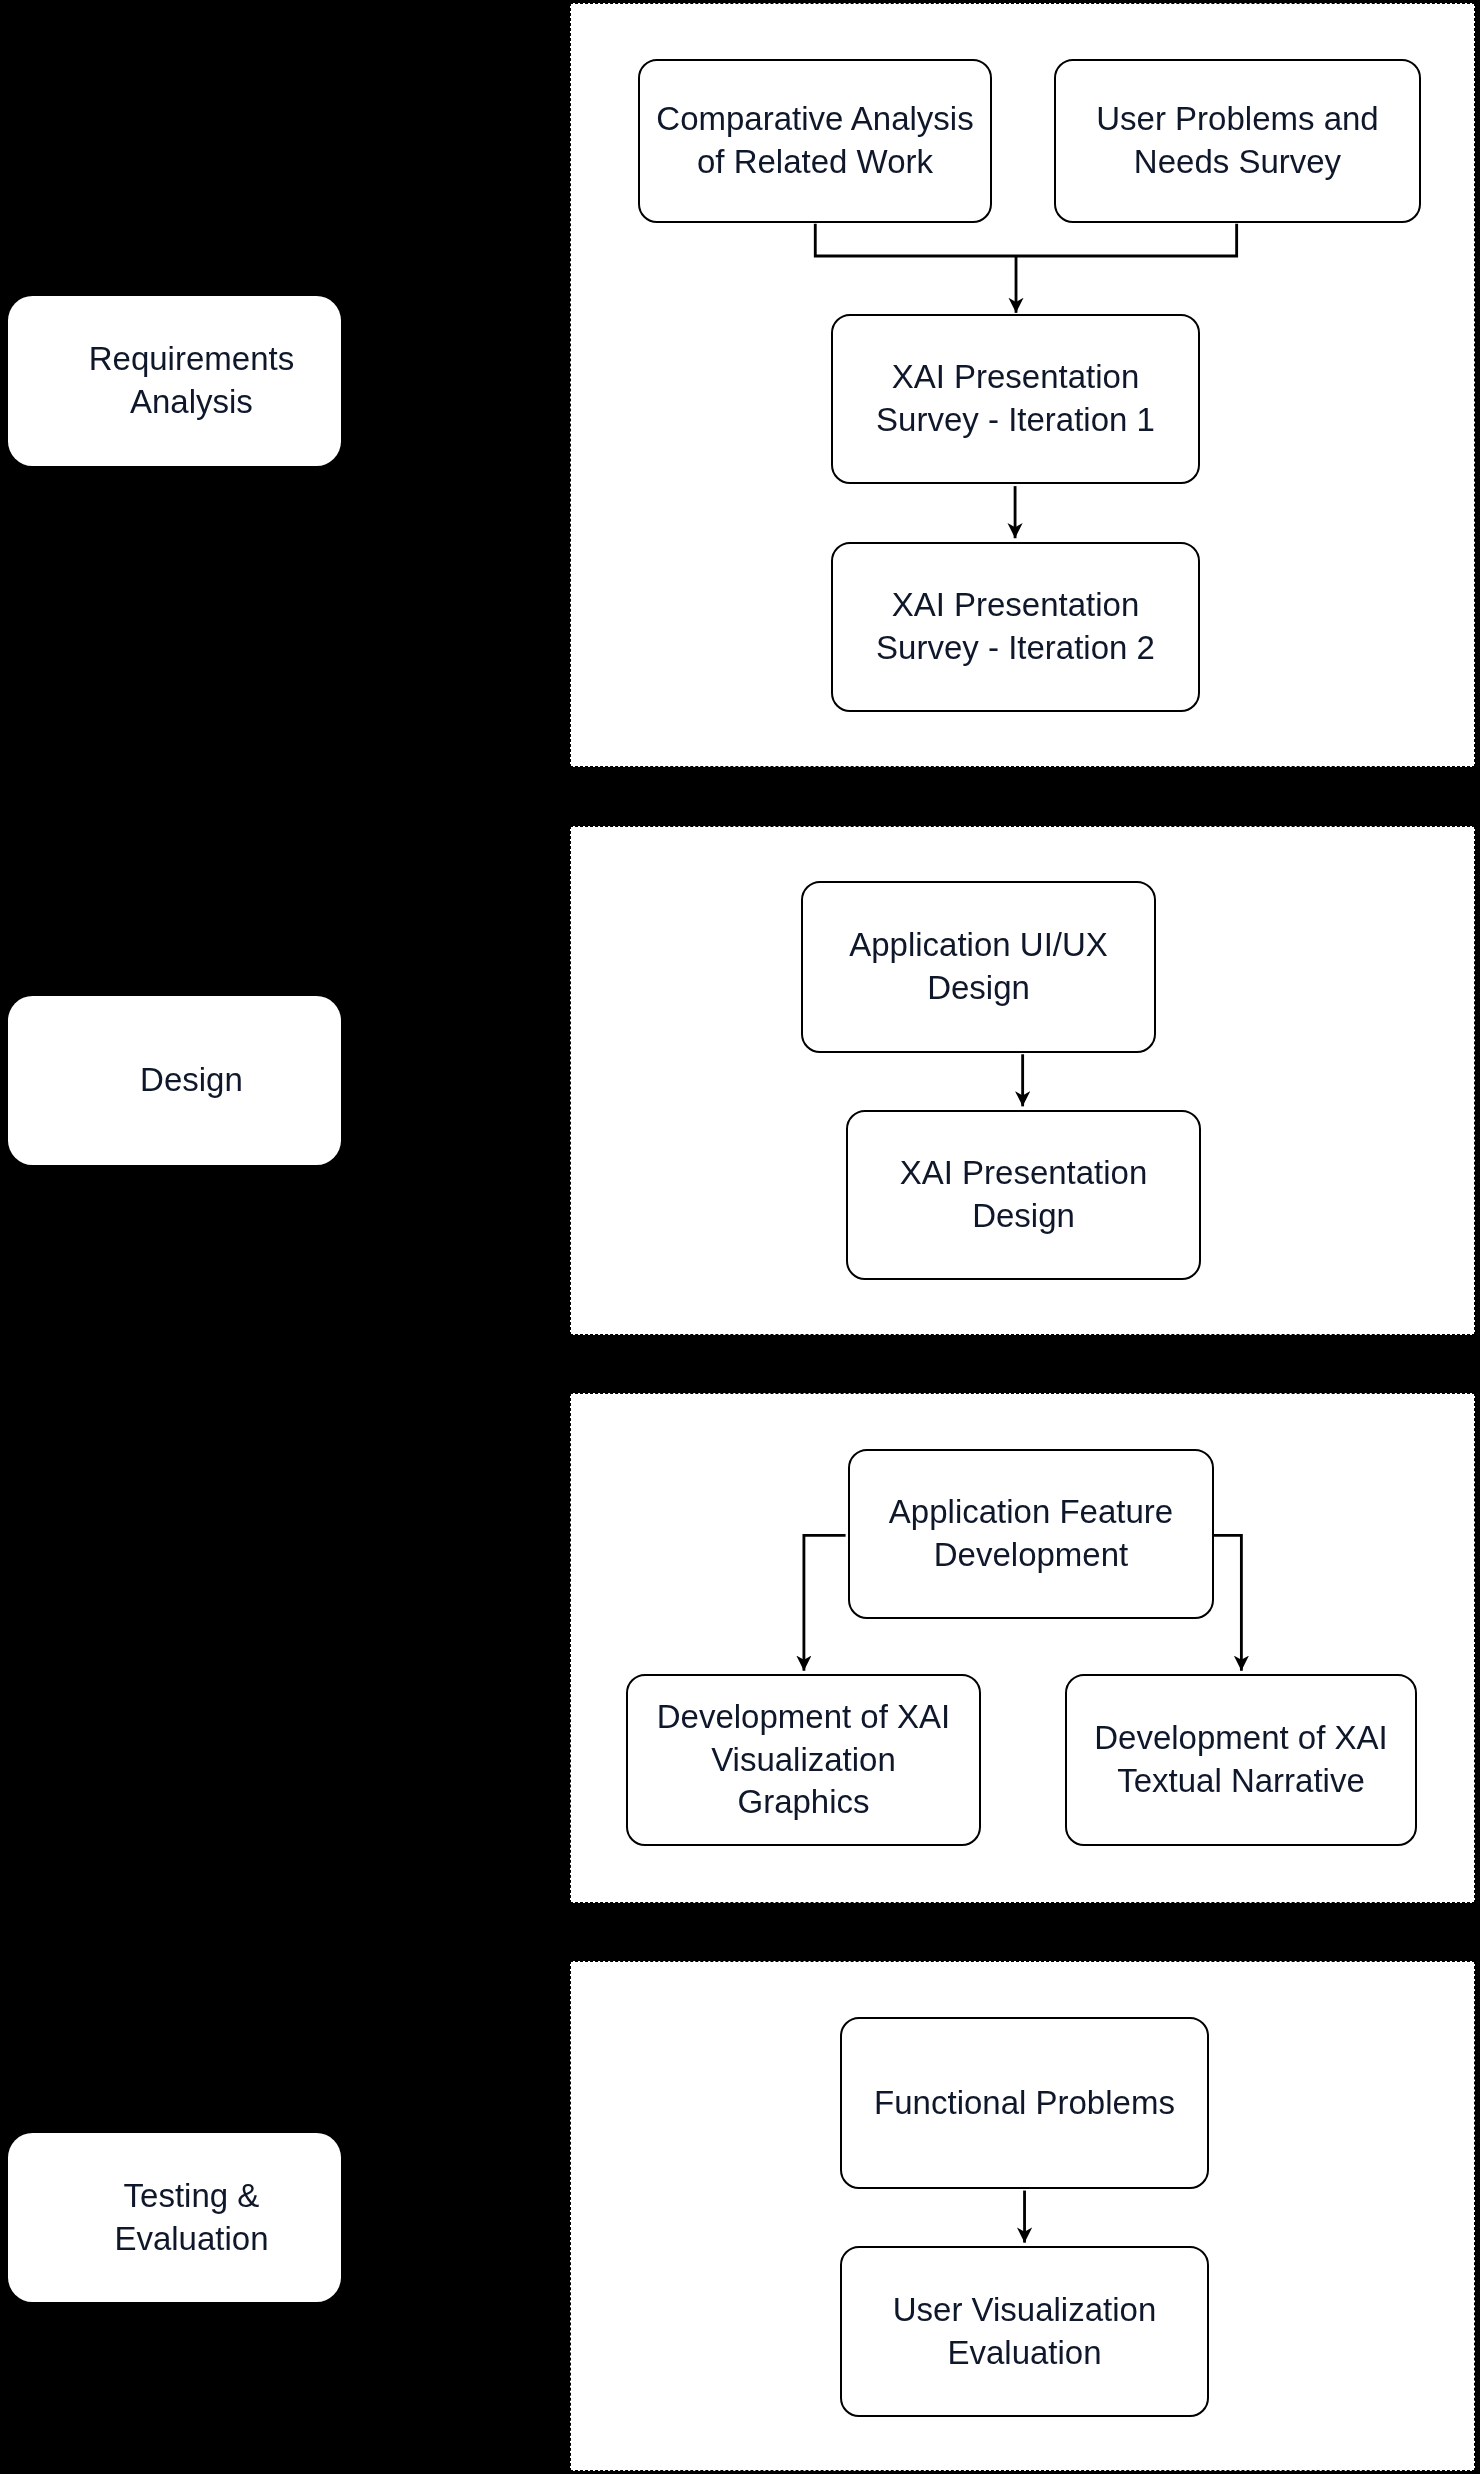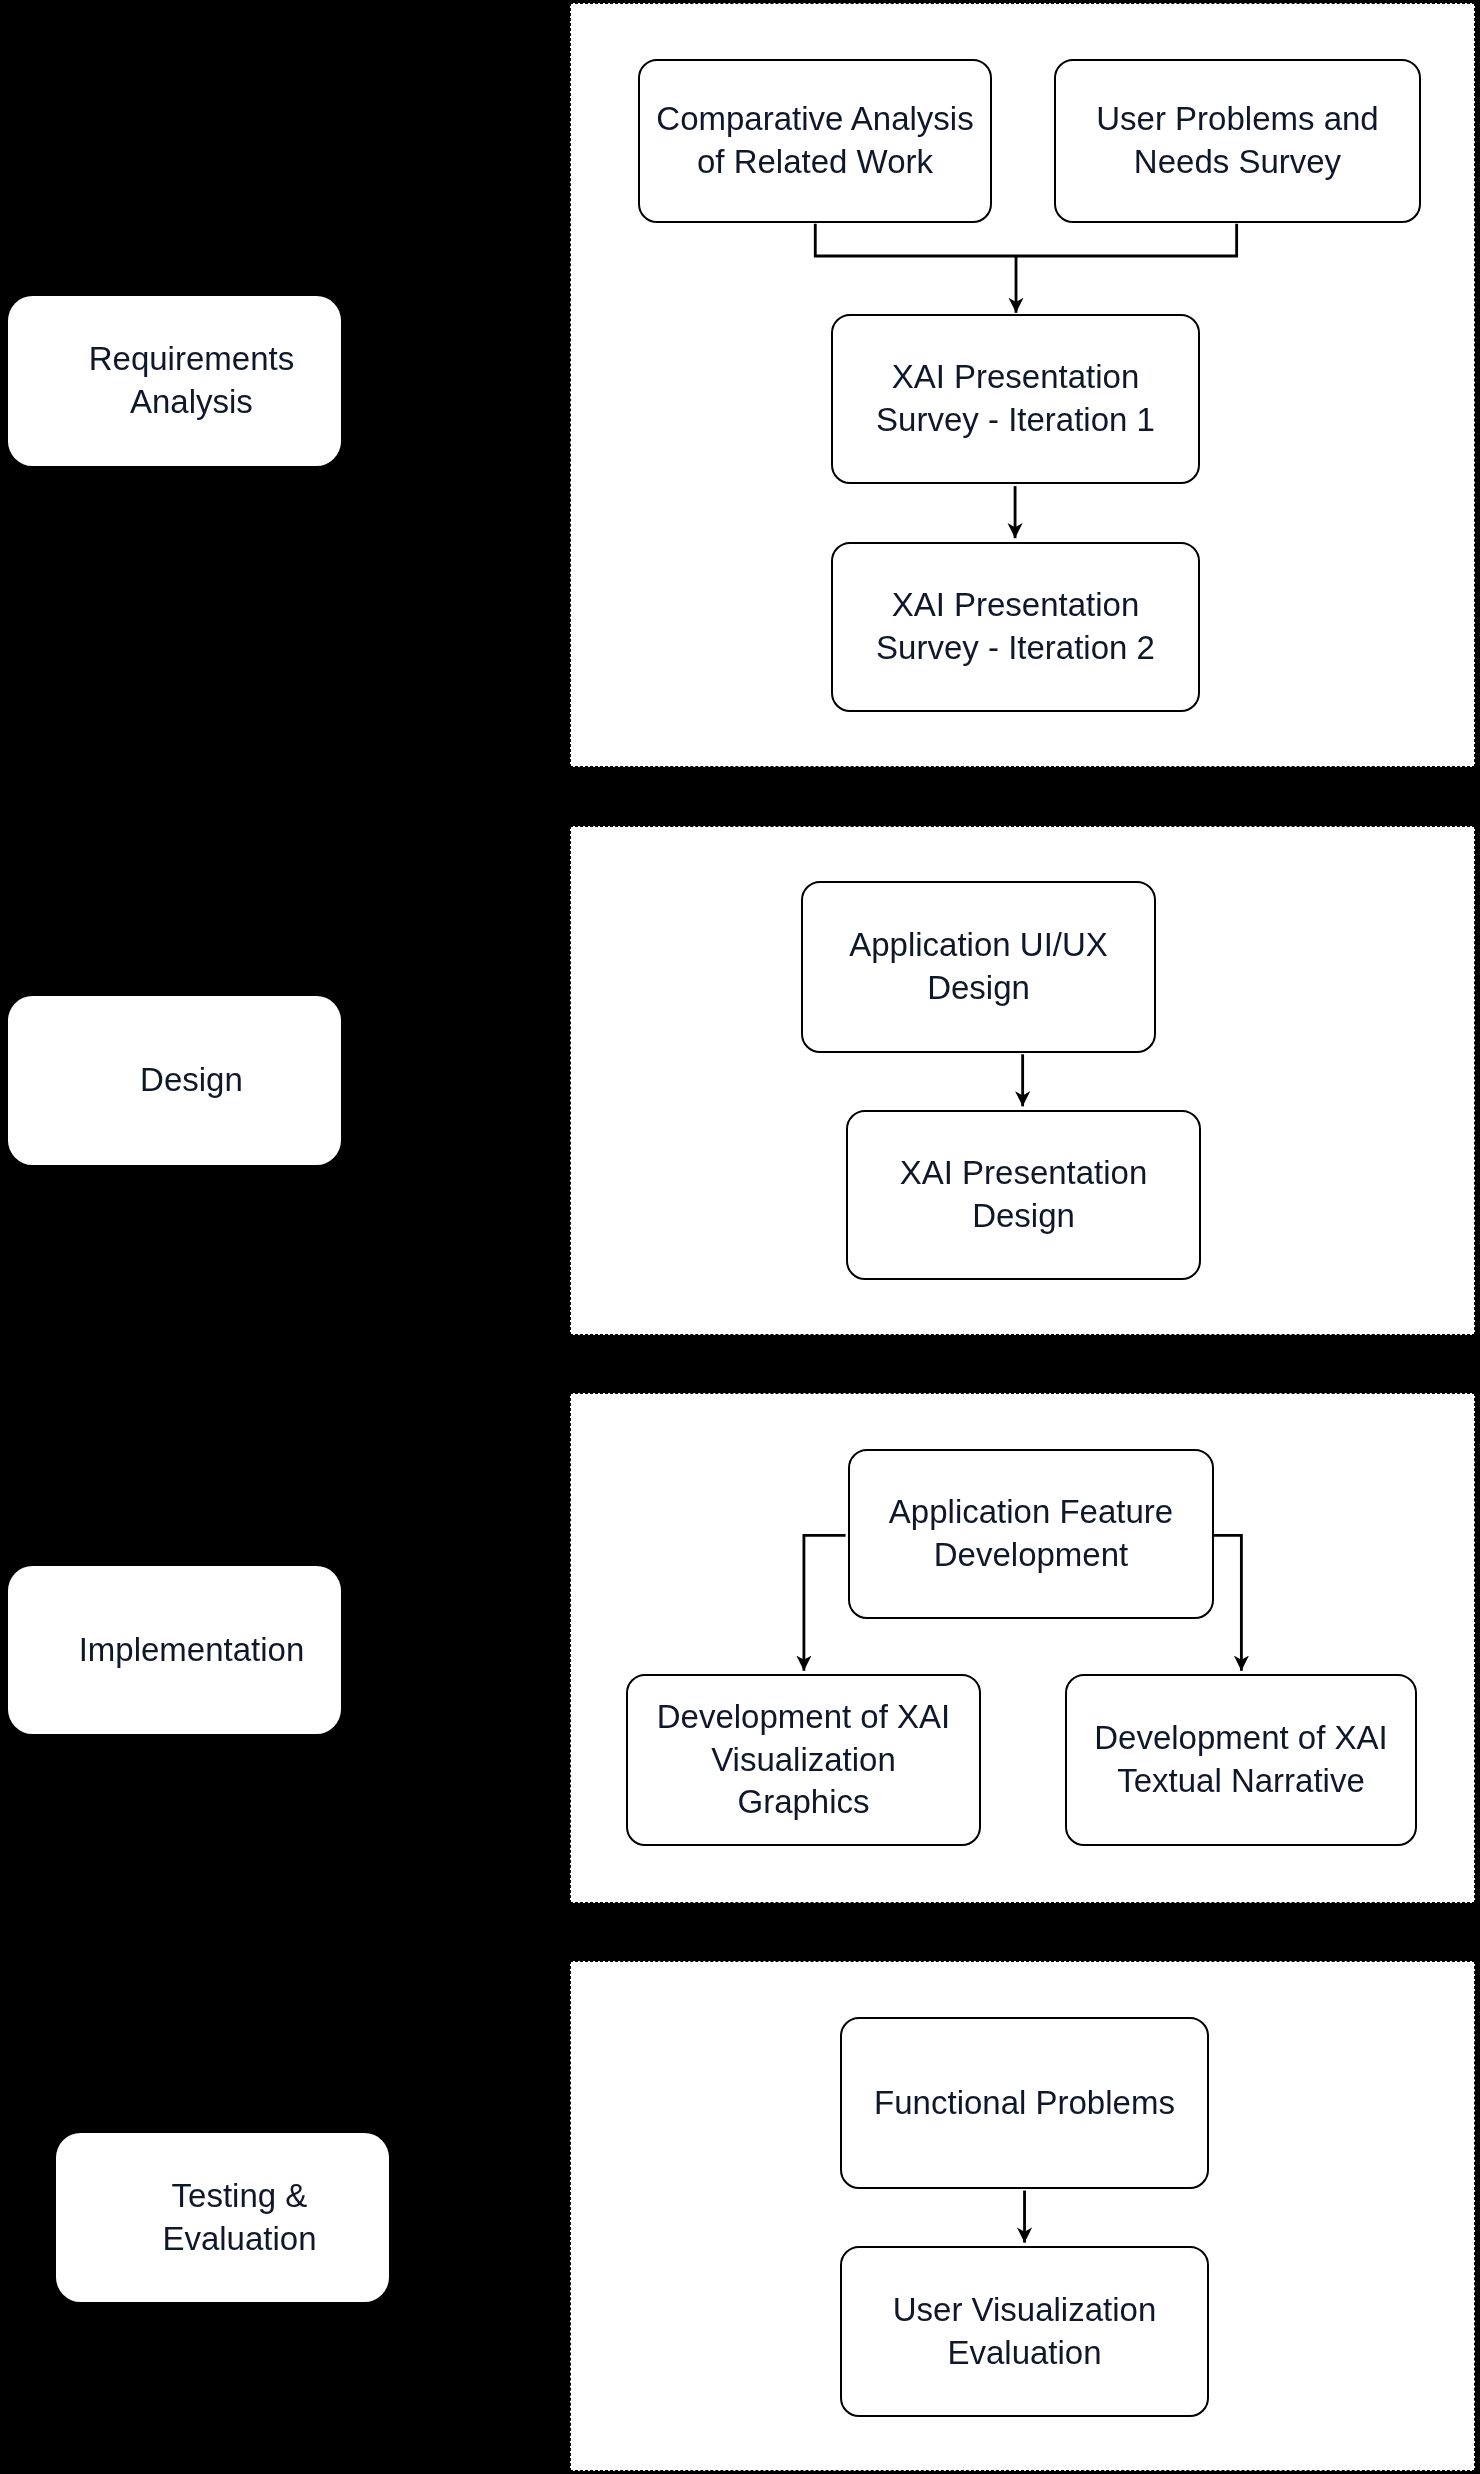--- a/index.html
+++ b/index.html
@@ -79,22 +79,21 @@
 
     <path d="M893,1621 L849,1621 L849,1764" fill="none" stroke="#000000" stroke-width="3" marker-end="url(#arrow)"></path>
     <path d="M1269,1621 L1311,1621 L1311,1764" fill="none" stroke="#000000" stroke-width="3" marker-end="url(#arrow)"></path>
 
     <path d="M1082,2313 L1082,2368" fill="none" stroke="#000000" stroke-width="3" marker-end="url(#arrow)"></path>
   </svg>
 
   <div class="phase" style="left:7.6px; top:296px;  width:333px; height:170px;">Requirements
 Analysis</div>
   <div class="phase" style="left:7.6px; top:996px; width:333px; height:169px;">Design</div>
-  <div class="phase" style="left:7.6px; top:1566px; width:333px; height:168px;">Implementation</div>
-  <div class="phase" style="left:7.6px; top:2133px; width:333px; height:169px;margin-left:48px;">Testing &amp;
+  <div class="phase" style="left:7.6px; top:2133px; width:333px; height:169px;">Testing &amp;
 Evaluation</div>
 
   <div class="node" style="left:638px;  top:59px;   width:354px; height:164px;">Comparative Analysis
 of Related Work</div>
   <div class="node" style="left:1054px; top:59px;   width:367px; height:164px;">User Problems and
 Needs Survey</div>
   <div class="node" style="left:831px;  top:314px;  width:369px; height:170px;">XAI Presentation
 Survey - Iteration 1</div>
   <div class="node" style="left:831px;  top:542px;  width:369px; height:170px;">XAI Presentation
 Survey - Iteration 2</div>

